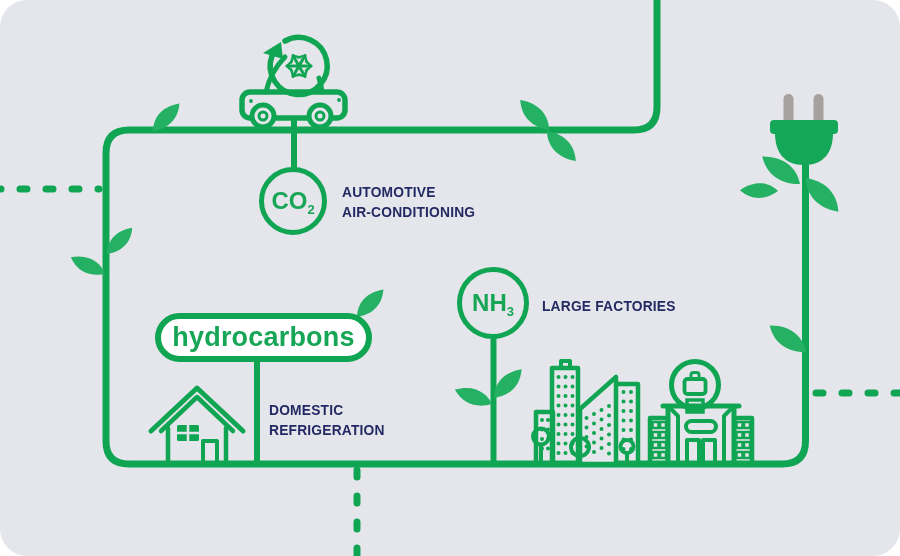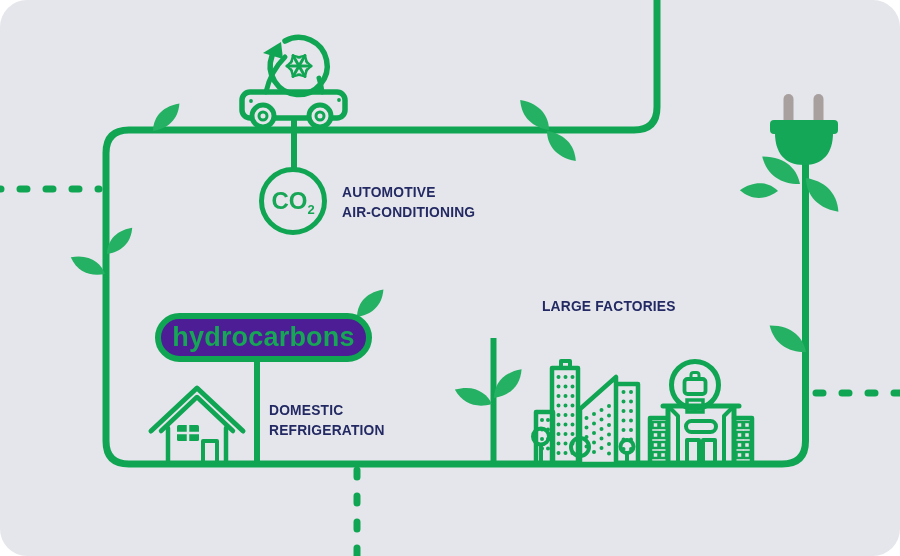--- a/index.html
+++ b/index.html
@@ -10,21 +10,21 @@
   .dash{stroke:#10a553;stroke-width:7;fill:none;stroke-linecap:round;stroke-dasharray:7 19;}
   .stem{stroke:#10a553;stroke-width:6;fill:none;}
   .ic{stroke:#10a553;fill:none;stroke-linejoin:round;stroke-linecap:round;}
   .leaf{fill:#25b163;stroke:none;}
   .dots{stroke:#10a553;stroke-width:4;stroke-linecap:round;stroke-dasharray:0 9.5;fill:none;}
   .bgfill{fill:#e5e6eb;}
   .lbl{position:absolute;font-weight:700;font-size:15px;line-height:20px;color:#232a63;
        letter-spacing:.2px;white-space:nowrap;transform:scaleX(.92);transform-origin:0 0;}
   .lbl span{display:block;}
   .pill{position:absolute;left:155px;top:313px;width:217px;height:49px;box-sizing:border-box;
-        border:6px solid #10a553;border-radius:26px;background:#4c1d95;
+        border:6px solid #10a553;border-radius:26px;background:#ffffff;
         display:flex;align-items:center;justify-content:center;}
   .pill span{font-weight:700;font-size:27px;color:#17a556;letter-spacing:.2px;}
   .circle{position:absolute;box-sizing:border-box;border:5px solid #10a553;border-radius:50%;
         background:#e5e6eb;display:flex;align-items:center;justify-content:center;
         color:#17a556;font-weight:700;}
   .circle .formula{font-size:24px;}
   .circle .sub{font-size:13px;margin-top:16px;}
   #co2{left:259px;top:167px;width:68px;height:68px;}
   #nh3{left:457px;top:267px;width:72px;height:72px;}
 </style>
@@ -161,20 +161,24 @@
       <rect x="770" y="120" width="68" height="14" rx="4" fill="#14a757"></rect>
       <path fill="#14a757" d="M775 133 C775 152 784 165 804 165 C824 165 833 152 833 133 Z"></path>
     </g>
   </svg>
 
   <div class="circle" id="co2">
     <span class="formula">CO</span>
     <span class="sub">2</span>
   </div>
 
+  <div class="circle" id="nh3">
+    <span class="formula">NH</span>
+    <span class="sub">3</span>
+  </div>
 
   <div class="pill">
     <span>hydrocarbons</span>
   </div>
 
   <div class="lbl" style="left:342px;top:182px;">
     <span>AUTOMOTIVE</span>
     <span>AIR-CONDITIONING</span>
   </div>
 

